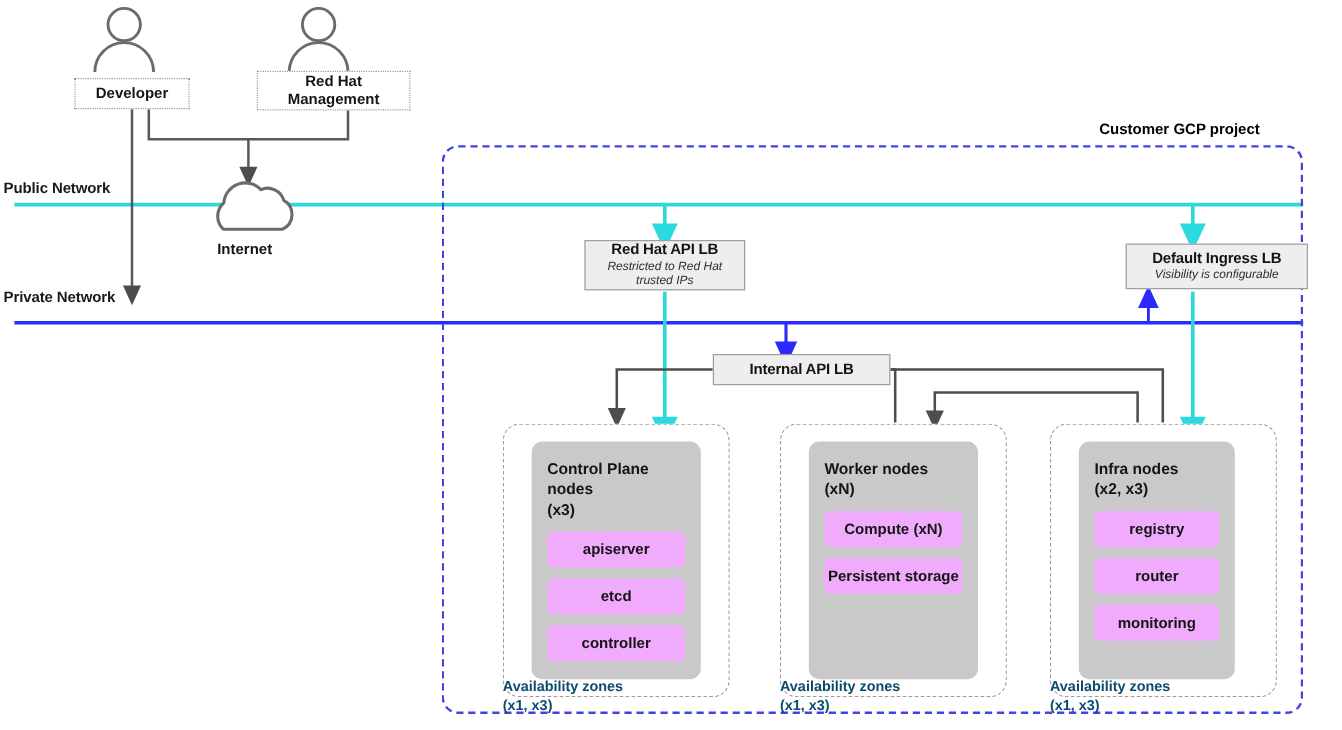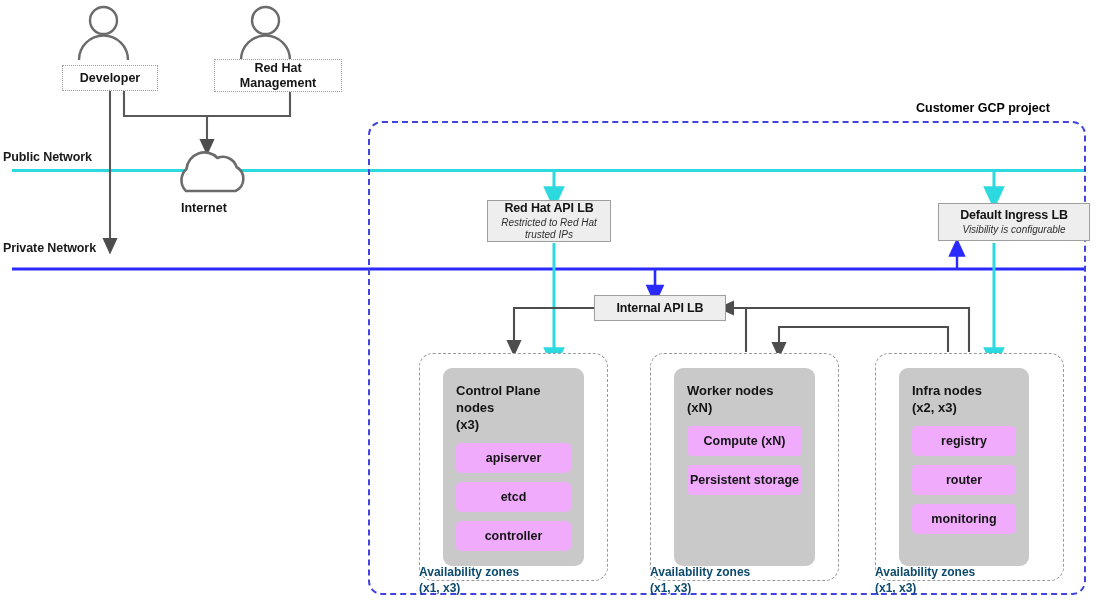--- a/index.html
+++ b/index.html
@@ -239,31 +239,31 @@
   <div class="actor-box" style="left:214px; top:59px; width:128px; height:33px; white-space:pre-line;">
     <span style="white-space:pre-line;">Red Hat
 Management</span>
   </div>
 
   <div class="internet-caption" style="left:181px; top:201px;">Internet</div>
 
   <div id="gcp-region"></div>
   <div id="gcp-title">Customer GCP project</div>
 
-  <div class="lb-box" style="left:487px; top:200px; width:124px; height:42px;">
+  <div class="lb-box" style="left:487px; top:200px; width:134px; height:42px;">
     <div class="lb-title">Red Hat API LB</div>
     <div class="lb-sub">Restricted to Red Hat trusted IPs</div>
   </div>
 
   <div class="lb-box" style="left:938px; top:203px; width:152px; height:38px;">
     <div class="lb-title">Default Ingress LB</div>
     <div class="lb-sub">Visibility is configurable</div>
   </div>
 
-  <div class="lb-box" style="left:594px; top:295px; width:132px; height:26px;">
+  <div class="lb-box" style="left:594px; top:295px; width:148px; height:26px;">
     <div class="lb-title">Internal API LB</div>
   </div>
 
   <div class="az-box" style="left:419px; top:353px; width:189px; height:228px;"></div>
   <div class="az-box" style="left:650px; top:353px; width:189px; height:228px;"></div>
   <div class="az-box" style="left:875px; top:353px; width:189px; height:228px;"></div>
 
   <div class="node-group" style="left:443px; top:368px; width:141px; height:198px;">
     <div class="node-title">Control Plane nodes
 (x3)</div>

